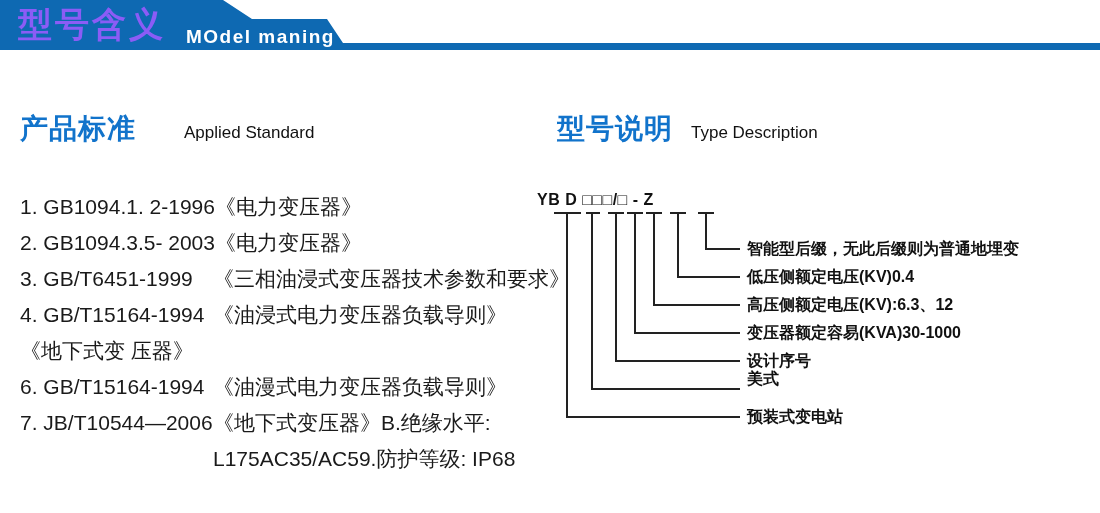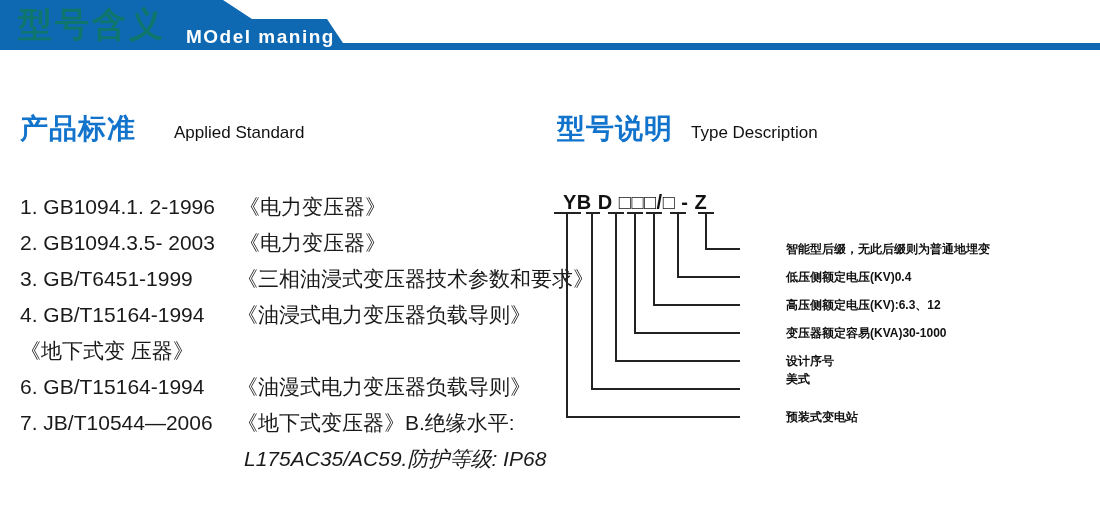--- a/index.html
+++ b/index.html
@@ -12,50 +12,50 @@
   body{
     width:1100px;height:513px;position:relative;background:#ffffff;
     font-family:"Liberation Sans","DejaVu Sans",sans-serif;
     overflow:hidden;color:var(--text-black);
   }
   
   .banner-svg{position:absolute;left:0;top:0;}
   .banner-shape{fill:var(--header-blue);}
   .banner-title-cn{
     position:absolute;left:18px;top:2px;font-size:34px;font-weight:700;
-    color:#0f766e;letter-spacing:3px;white-space:nowrap;
+    color:#8b5cf6;letter-spacing:3px;white-space:nowrap;
   }
   .banner-title-en{
     position:absolute;left:186px;top:26px;font-size:19px;font-weight:600;
     color:#ffffff;letter-spacing:1.5px;white-space:nowrap;
   }
   
   .sec-heading{position:absolute;display:flex;align-items:baseline;white-space:nowrap;}
   .sec-heading .cn{font-size:28px;font-weight:700;color:var(--heading-blue);letter-spacing:1px;}
   .sec-heading .en{font-size:17px;font-weight:400;color:#111111;}
   #std-heading{left:20px;top:110px;gap:34px;}
-  #std-heading .en{margin-left:4px;text-align:right;}
+  #std-heading .en{margin-left:14px;text-align:right;}
   #type-heading{left:557px;top:110px;}
   #type-heading .en{margin-left:18px;}
   
   .std-list{position:absolute;left:20px;top:189px;width:530px;}
-  .std-row{display:flex;height:36px;align-items:center;font-size:21px;white-space:nowrap;gap:24px;}
+  .std-row{display:flex;height:36px;align-items:center;font-size:21px;white-space:nowrap;}
   .std-num{flex:0 0 193px;}
   .std-title{flex:1;}
-  .std-row.cont .std-title{margin-left:7px;font-style:italic;}
+  .std-row.cont .std-title{}
   
   .model-code{
-    position:absolute;left:563px;top:191px;font-size:20px;font-weight:700;
+    position:absolute;left:537px;top:191px;font-size:16px;font-weight:700;
     letter-spacing:0.5px;white-space:nowrap;color:#111111;
   }
   .diagram-svg{position:absolute;left:540px;top:185px;}
   .diagram-svg line,.diagram-svg polyline{stroke:var(--line-color);stroke-width:2;fill:none;}
   .model-label{
     position:absolute;left:747px;height:20px;line-height:20px;
-    font-size:12px;font-weight:700;white-space:nowrap;color:#111111;margin-left:39px;
+    font-size:16px;font-weight:700;white-space:nowrap;color:#111111;
   }
 </style>
 </head>
 <body>
 
 <div>
   <svg class="banner-svg" width="1100" height="56" viewBox="0 0 1100 56">
     <polygon class="banner-shape" points="0,0 223,0 252,19 327,19 343,43 1100,43 1100,50 0,50"></polygon>
   </svg>
   <div class="banner-title-cn">型号含义</div>

